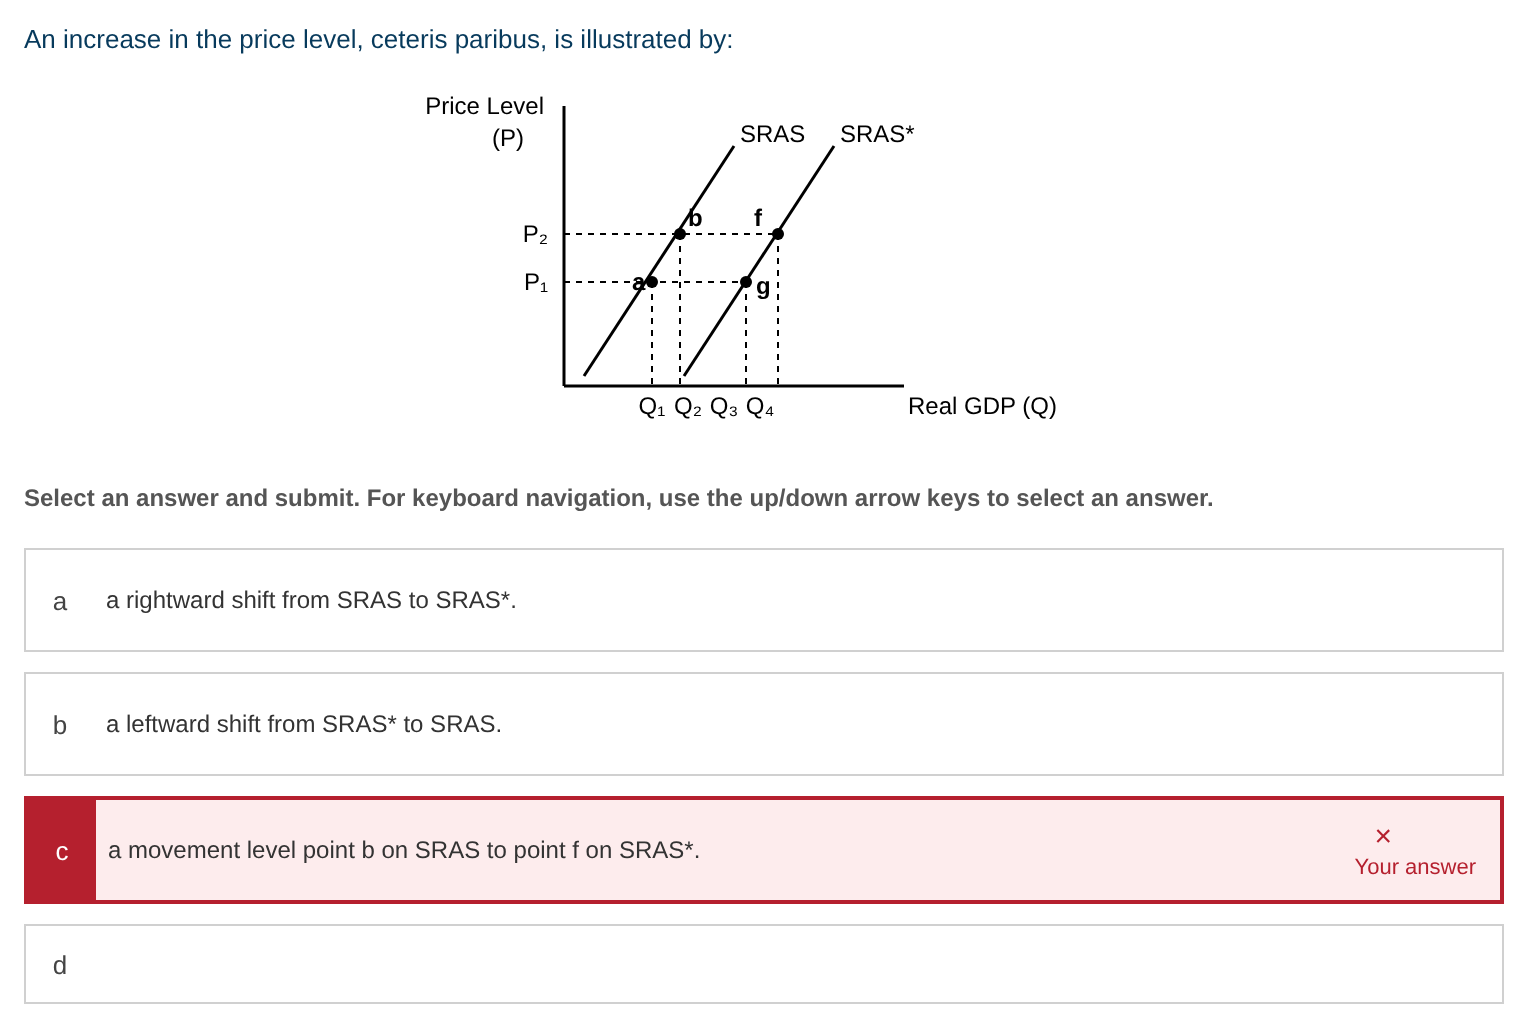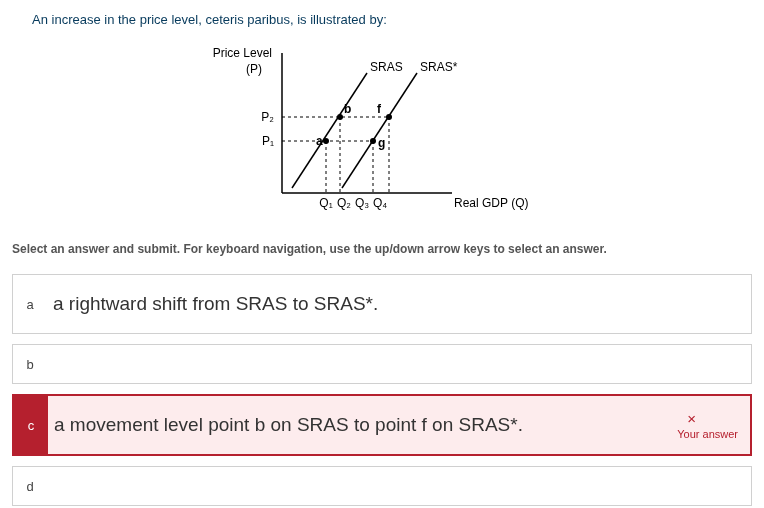--- a/index.html
+++ b/index.html
@@ -7,21 +7,20 @@
       font-family: -apple-system, BlinkMacSystemFont, "Segoe UI", Arial, sans-serif;
       font-size: 13px;
       color: #333;
       padding: 12px;
       width: 764px;
     }
     .question-text {
       color: #073a5c;
       font-size: 13px;
       margin-bottom: 16px;
-      margin-left: 20px;
     }
     .chart-container {
       display: flex;
       justify-content: center;
       margin-bottom: 16px;
     }
     .chart-wrap {
       position: relative;
       text-align: center;
     }
@@ -45,21 +44,21 @@
       width: 34px;
       flex-shrink: 0;
       text-align: center;
       color: #444;
       font-size: 13px;
     }
     .answer-text {
       flex: 1;
       padding: 18px 6px;
       color: #333;
-      font-size: 19px;
+      font-size: 12px;
     }
     .answer-option.selected {
       border: 2px solid #b5202e;
       background: #fdeced;
     }
     .answer-option.selected .answer-letter {
       background: #b5202e;
       color: #fff;
       align-self: stretch;
       display: flex;
@@ -145,20 +144,21 @@
 
 <div class="instructions">Select an answer and submit. For keyboard navigation, use the up/down arrow keys to select an answer.</div>
 
 <div class="answer-option">
   <div class="answer-letter">a</div>
   <div class="answer-text">a rightward shift from SRAS to SRAS*.</div>
 </div>
 
 <div class="answer-option">
   <div class="answer-letter">b</div>
+  <div class="answer-text">a leftward shift from SRAS* to SRAS.</div>
 </div>
 
 <div class="answer-option selected">
   <div class="answer-letter">c</div>
   <div class="answer-text">a movement level point b on SRAS to point f on SRAS*.</div>
   <div class="answer-right">
     <span class="x-icon">×</span>
     <span class="right-text">Your answer</span>
   </div>
 </div>

